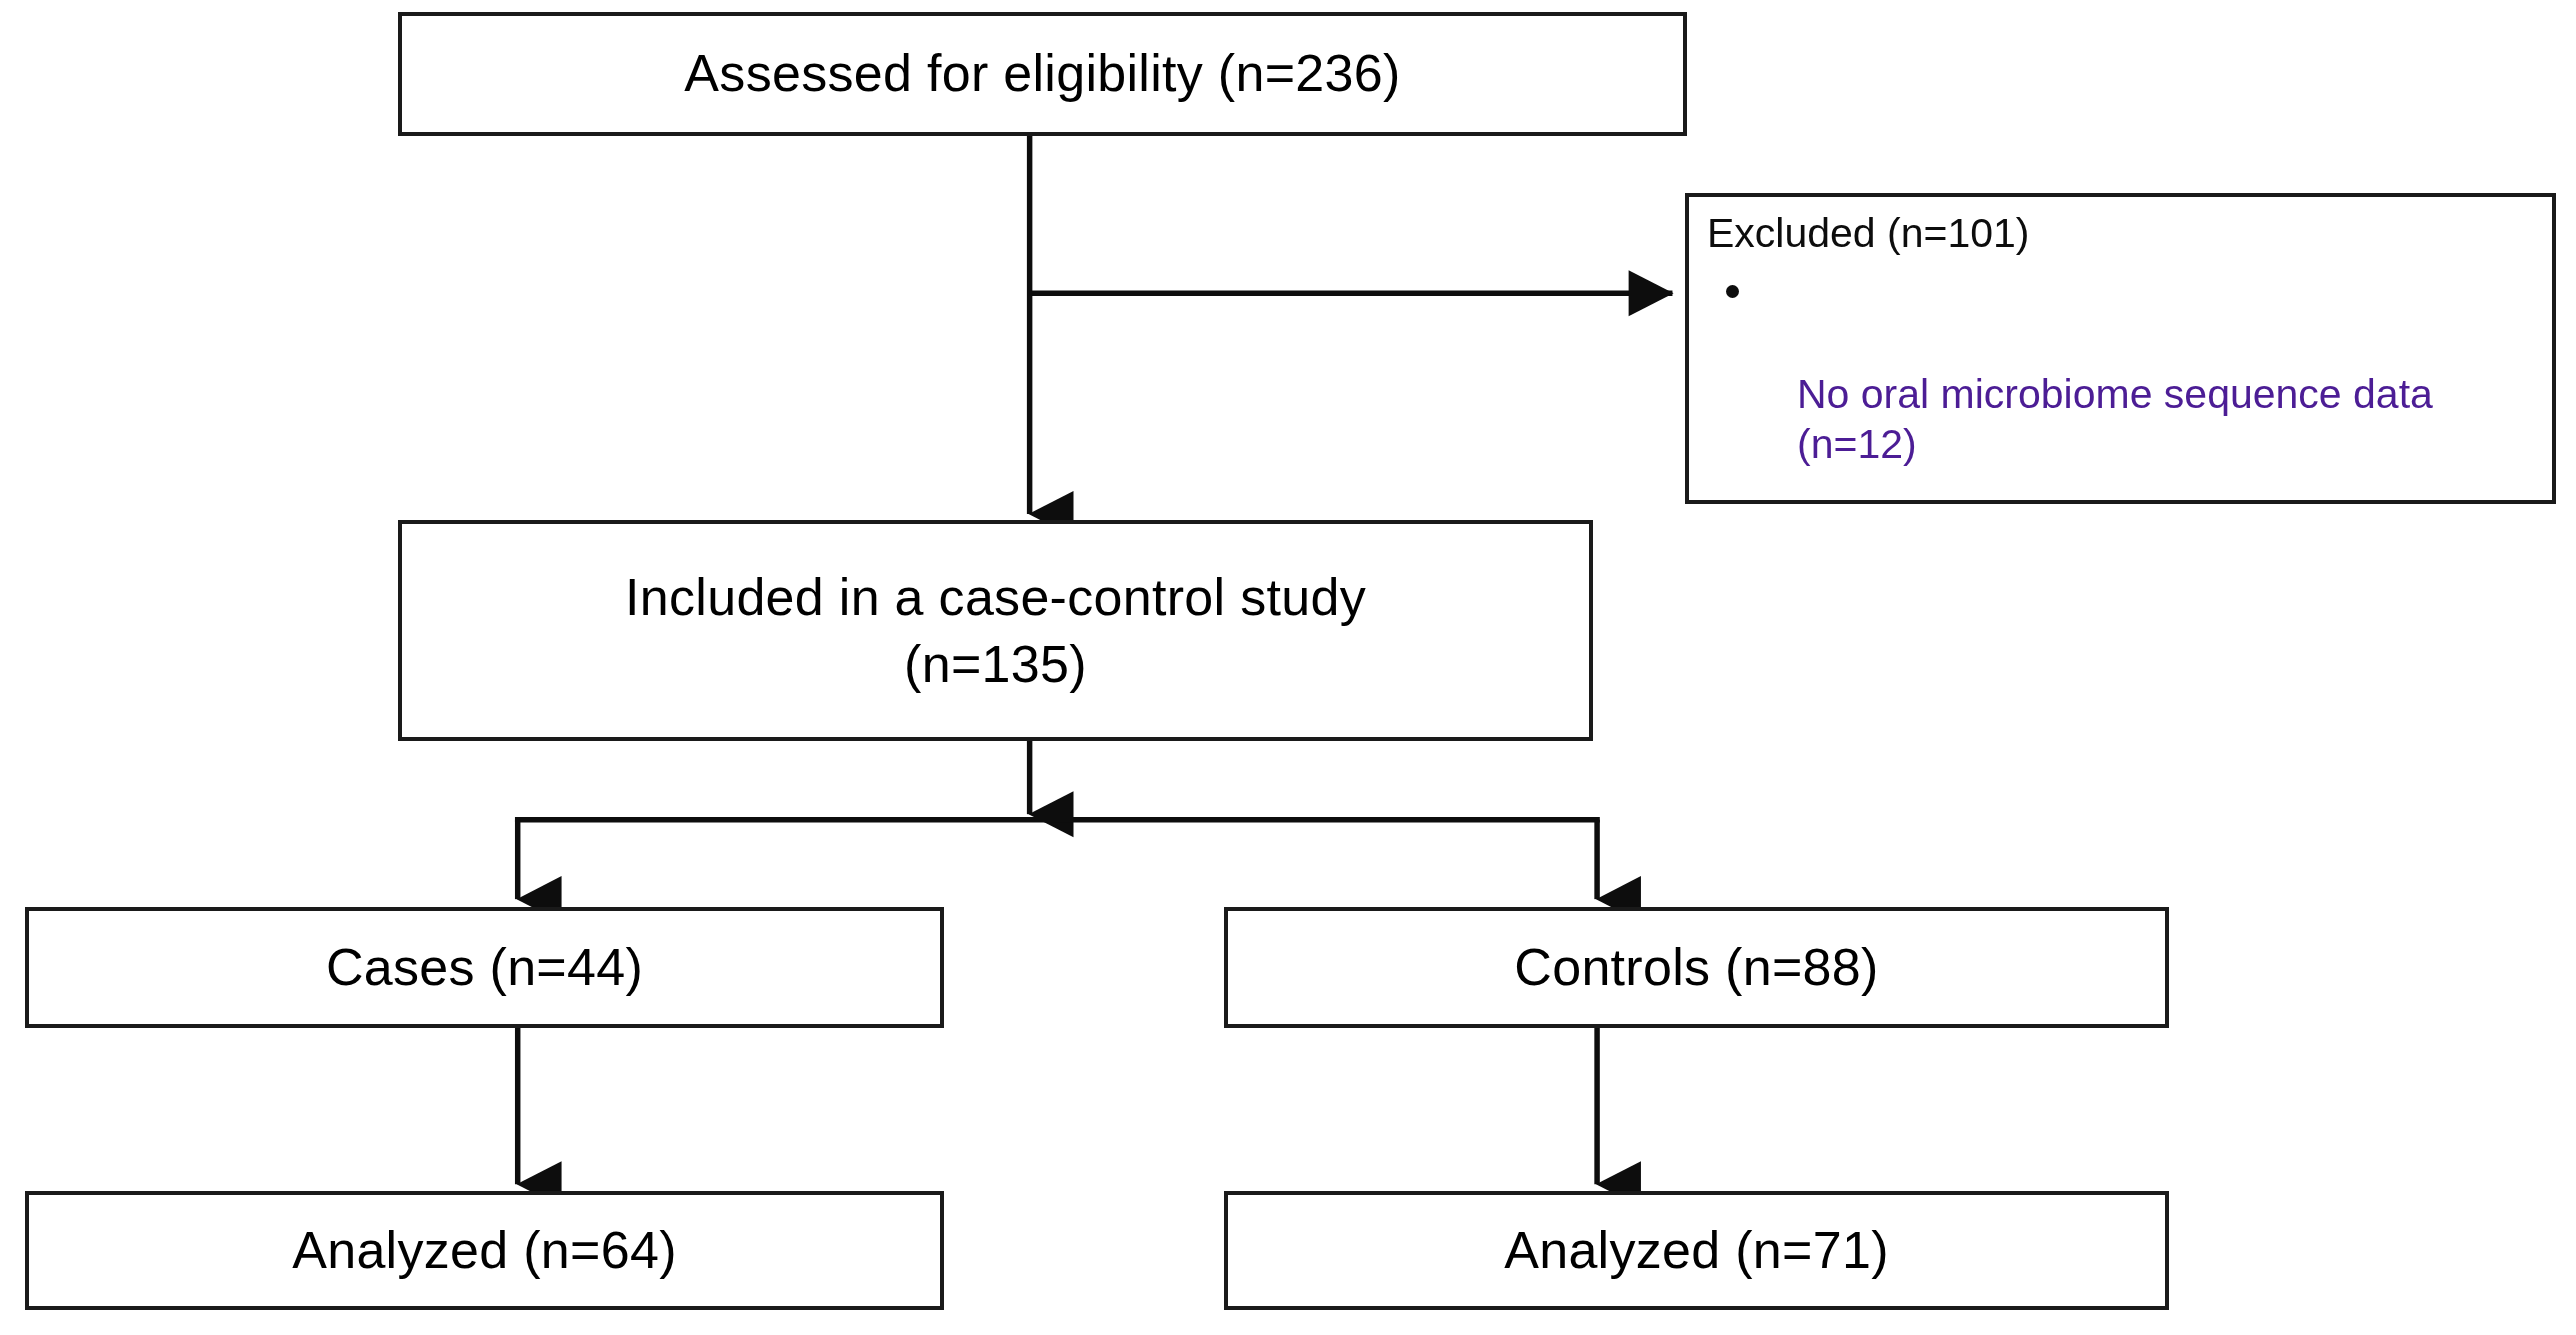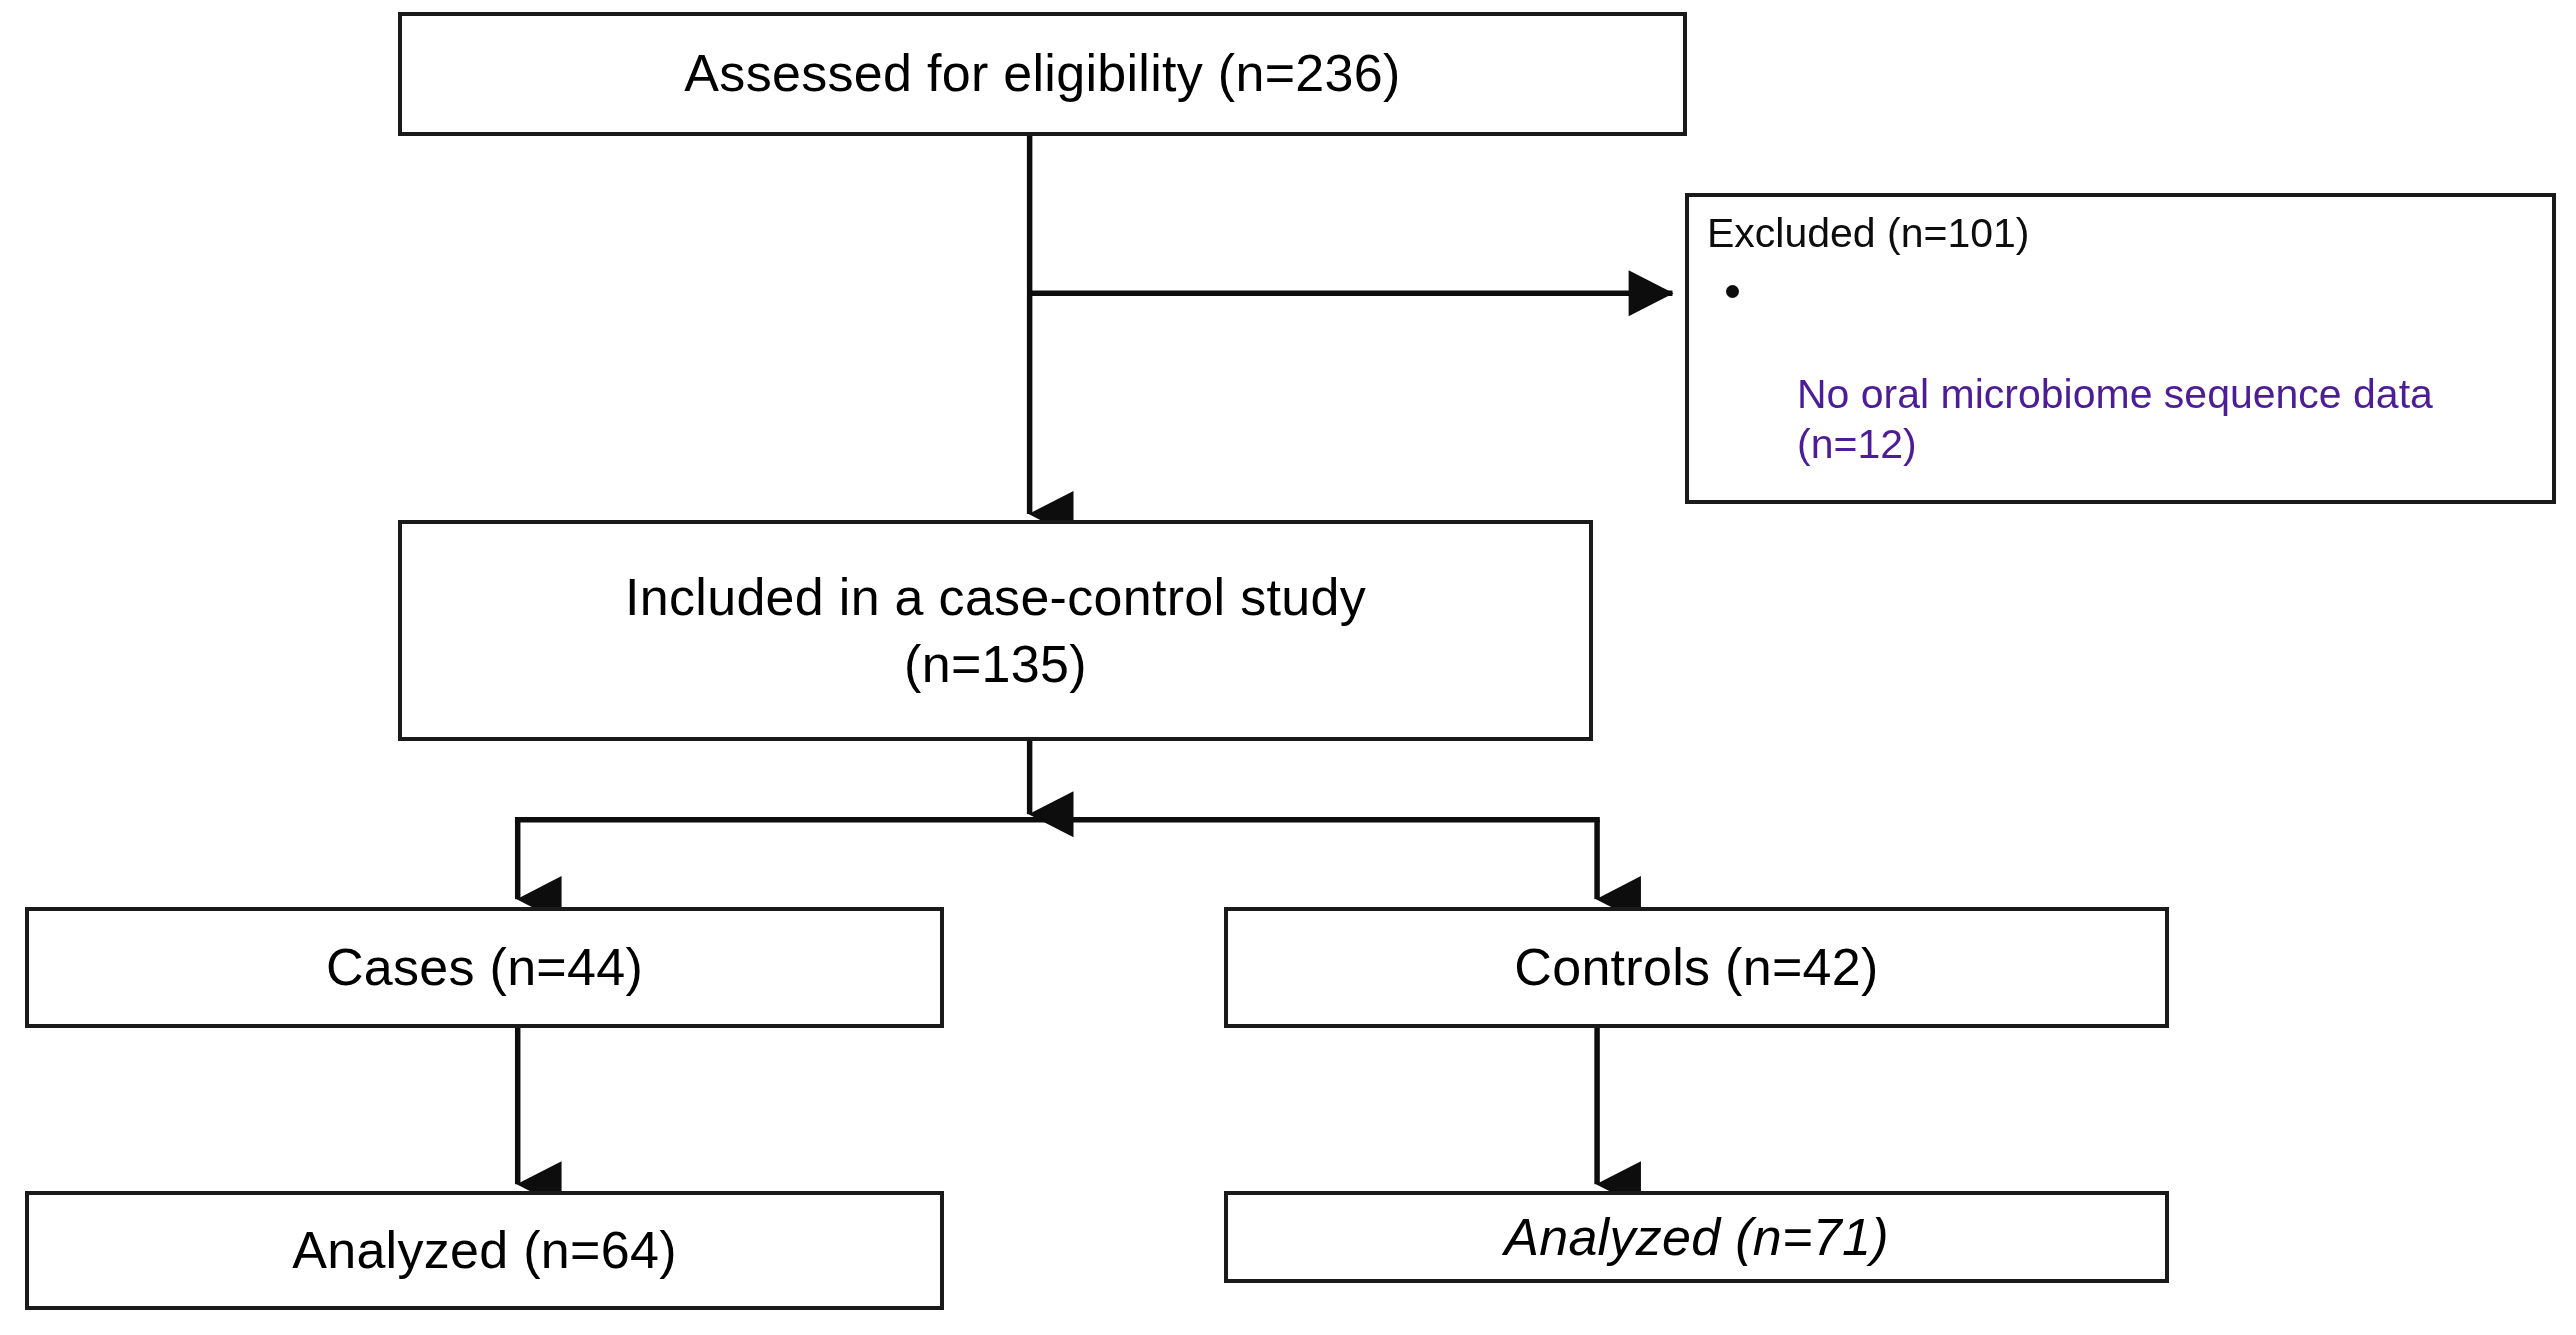--- a/index.html
+++ b/index.html
@@ -136,25 +136,25 @@
   <div class="node-box" style="left:398px; top:520px; width:1195px; height:221px;">
     <div class="node-text">Included in a case-control study
 (n=135)</div>
   </div>
 
   <div class="node-box" style="left:25px; top:907px; width:919px; height:121px;">
     <div class="node-text">Cases (n=44)</div>
   </div>
 
   <div class="node-box" style="left:1224px; top:907px; width:945px; height:121px;">
-    <div class="node-text">Controls (n=42)</div>
+    <div class="node-text">Controls (n=88)</div>
   </div>
 
   <div class="node-box" style="left:25px; top:1191px; width:919px; height:119px;">
     <div class="node-text">Analyzed (n=64)</div>
   </div>
 
-  <div class="node-box" style="left:1224px; top:1191px; width:945px; height:92px;font-style:italic;">
+  <div class="node-box" style="left:1224px; top:1191px; width:945px; height:119px;">
     <div class="node-text">Analyzed (n=71)</div>
   </div>
 
 </div>
 
 
 </body></html>

